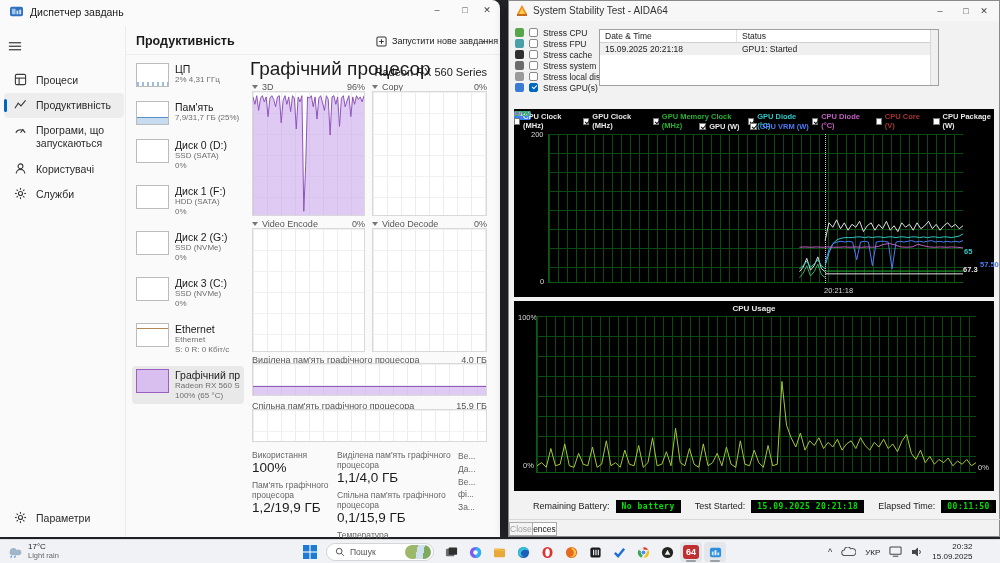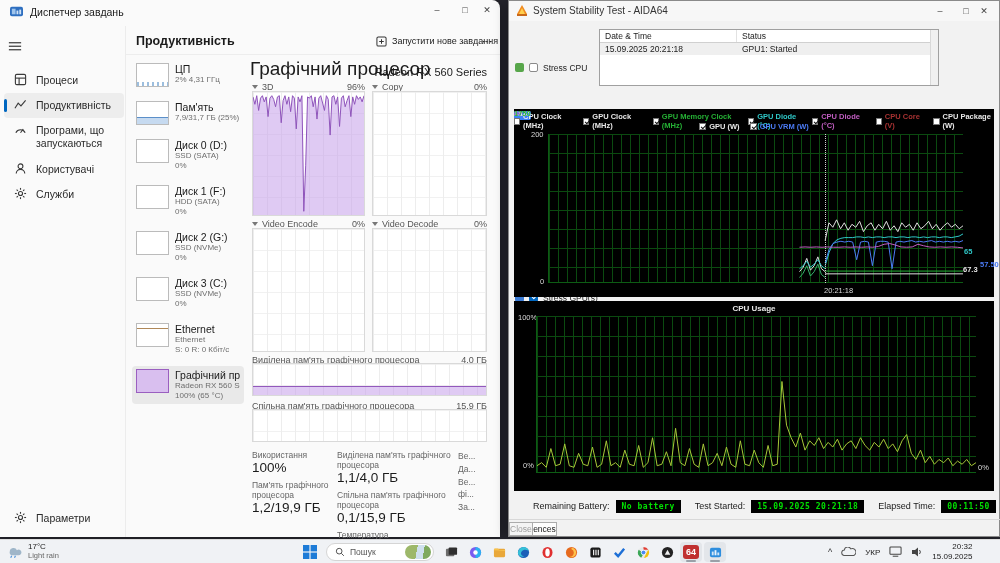--- a/index.html
+++ b/index.html
@@ -82,21 +82,21 @@
 
   
   #aida-window { left:508px; top:0; width:492px; height:537px; background:#f2f2f2;
     border:1px solid #8a8a8a; box-shadow:0 0 12px rgba(0,0,0,.45); }
   .aida-titlebar { left:0; top:0; width:100%; height:20px; background:#f7f7f7; }
   .aida-title { left:24px; top:4px; font-size:10px; color:#333; }
   .aida-appicon { left:7px; top:4px; width:12px; height:12px; }
   .a-min{ left:418px; } .a-max{ left:444px; } .a-close{ left:462px; }
 
   .stress-list { left:6px; top:27px; display:flex; flex-direction:column; gap:2px; }
-  .stress-row { display:flex; align-items:center; gap:5px; font-size:8.5px; color:#1b1b1b; height:9px;margin-top:35px; }
+  .stress-row { display:flex; align-items:center; gap:5px; font-size:8.5px; color:#1b1b1b; height:9px; }
   .stress-ico { width:9px; height:9px; border-radius:2px; display:inline-block; }
   .wincb { width:9px; height:9px; border:1px solid #8a8a8a; background:#fff; border-radius:2px; position:relative; }
   .wincb.checked { background:#0067c0; border-color:#0067c0; }
   .wincb.checked::after { content:""; position:absolute; left:1.5px; top:1px; width:4px; height:2px;
     border-left:1.5px solid #fff; border-bottom:1.5px solid #fff; transform:rotate(-45deg); }
 
   .log-table { left:90px; top:28px; width:340px; height:57px; background:#fff; border:1px solid #a0a0a0; font-size:8.5px; }
   .log-hrow { display:flex; height:13px; border-bottom:1px solid #d0d0d0; color:#1b1b1b; }
   .log-hcell { padding:1px 5px; border-right:1px solid #e2e2e2; }
   .log-row { display:flex; height:12px; background:#efefef; color:#1b1b1b; }

